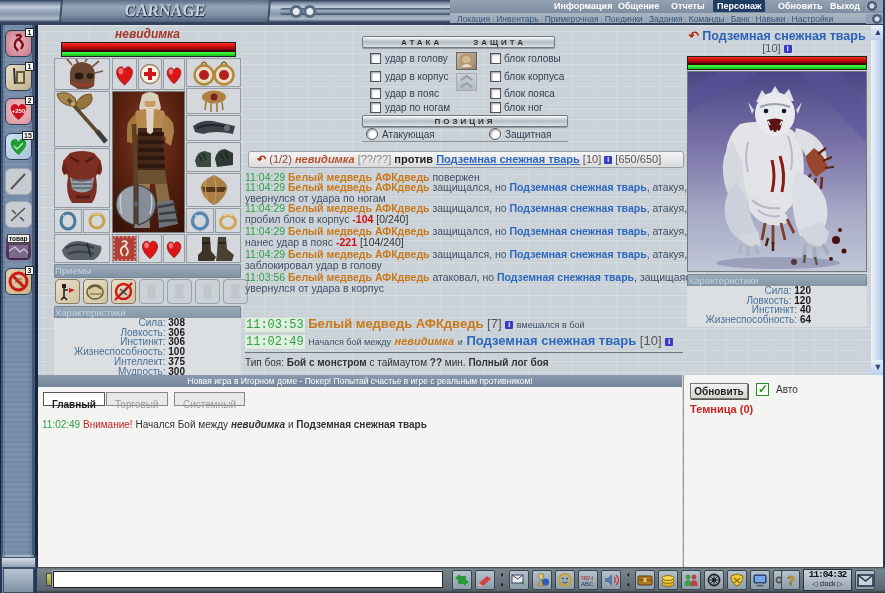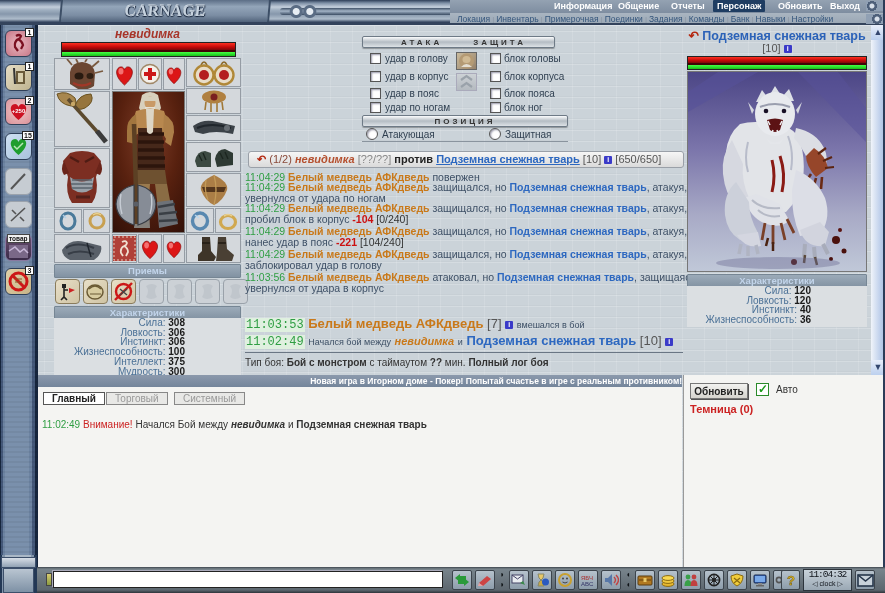--- a/index.html
+++ b/index.html
@@ -104,21 +104,21 @@
 <div id="rstrip" class="abs"></div>
 <div class="abs" style="left:0;top:23px;width:885px;height:2px;background:#33435c"></div>
 <div class="abs" style="left:38px;top:25px;width:833px;height:1px;background:#dde3e8"></div>
 <div class="abs" style="left:866px;top:1px;width:17px;height:10px;background:radial-gradient(circle at 35% 50%,#d8e0ea 0 2px,#4e607a 3px 5px,#90a0b4 5px)"></div>
 <div class="abs" style="left:866px;top:14px;width:17px;height:10px;background:radial-gradient(circle at 65% 50%,#d8e0ea 0 2px,#4e607a 3px 5px,#90a0b4 5px)"></div>
 <style>
 
 #cname{left:54px;top:27px;width:187px;text-align:center;font-size:12px;font-weight:bold;font-style:italic;color:#a73428}
 .hpbox{border:1px solid #222;background:#111}
 .cell{position:absolute;border:1px solid #959ca4;background:#d4d8dc;display:flex;align-items:center;justify-content:center;overflow:hidden}
-.hdr{position:absolute;height:14px;background:linear-gradient(180deg,#9cabb9,#8292a2);border:1px solid #768694;border-radius:1px;text-align:center;font-size:9.5px;font-weight:bold;color:#c2d4ea;line-height:11px}
+.hdr{position:absolute;height:14px;background:linear-gradient(180deg,#9cabb9,#8292a2);border:1px solid #768694;border-radius:1px;text-align:left;font-size:9.5px;font-weight:normal;color:#c2d4ea;line-height:11px}
 .statline{text-align:right;font-size:10px;line-height:9.7px;color:#4a7096}
 .statline b{color:#1a1a1a}
 .slot{position:absolute;width:25px;height:25px;border:1px solid #9aa2aa;border-radius:4px;background:#ccd1d6}
 .metbar{position:absolute;height:12px;background:linear-gradient(180deg,#fbfcfd,#b4bcc3 50%,#dde2e6);border:1px solid #6e7a86;border-radius:2px;box-shadow:0 1px 1px rgba(0,0,0,.3);font-size:8px;font-weight:bold;color:#333;letter-spacing:2px;line-height:11px;text-align:center}
 .cb{position:absolute;width:11px;height:11px;background:#fff;border:1px solid #555;box-shadow:inset 1px 1px 2px #99a}
 .cblab{position:absolute;font-size:10px;color:#2f3f50;white-space:nowrap}
 .radio{position:absolute;width:12px;height:12px;background:#fff;border:1px solid #555;border-radius:50%;box-shadow:inset 1px 1px 2px #99a}
 </style>
 
 <div id="cname" class="abs">невидимка</div>
@@ -461,40 +461,40 @@
         <circle cx="143" cy="187" r="2" fill="#4a100c"></circle>
         <circle cx="106" cy="190" r="3" fill="#4a100c"></circle>
         <circle cx="152" cy="158" r="2" fill="#5a1410"></circle>
 <ellipse cx="90" cy="191" rx="62" ry="6" fill="#6a6a92" opacity=".4"></ellipse>
 </svg></div>
 <div class="hdr abs" style="left:687px;top:274px;width:180px">Характеристики</div>
 <div class="abs" style="left:687px;top:286px;width:180px;height:41px;background:#dbdfe2;padding-right:56px">
 <div class="statline">Сила: <b>120</b></div>
 <div class="statline">Ловкость: <b>120</b></div>
 <div class="statline">Инстинкт: <b>40</b></div>
-<div class="statline">Жизнеспособность: <b>36</b></div>
+<div class="statline">Жизнеспособность: <b>64</b></div>
 </div>
 <style>
-#annbar{left:38px;top:375px;width:644px;height:12px;background:linear-gradient(180deg,#8b99ac,#played 50%,#74859b);background:linear-gradient(180deg,#8b99ac,#74859b);color:#fff;font-size:8.5px;font-weight:bold;text-align:right;line-height:12px}
+#annbar{left:38px;top:375px;width:644px;height:12px;background:linear-gradient(180deg,#8b99ac,#played 50%,#74859b);background:linear-gradient(180deg,#8b99ac,#74859b);color:#fff;font-size:8.5px;font-weight:normal;text-align:center;line-height:12px}
 #chatL{left:38px;top:387px;width:644px;height:180px;background:#f4f4f2}
 #chatR{left:683px;top:375px;width:200px;height:192px;background:#f4f4f2;border-left:1px solid #999}
-.tab{position:absolute;top:5px;height:13px;font-size:10px;line-height:12px;padding:0 8px;border:1px solid #888;background:#e8e8e6;color:#999}
+.tab{position:absolute;top:5px;height:13px;font-size:10px;line-height:12px;padding:6px 8px;border:1px solid #888;background:#e8e8e6;color:#999}
 .tab.on{background:#fff;color:#222;border-color:#555;font-weight:bold}
 .chatline{position:absolute;left:4px;font-size:10px;color:#333;white-space:nowrap}
 .chatline .t{color:#2f9e43}
 #updbtn{position:absolute;left:6px;top:8px;width:58px;height:16px;background:linear-gradient(180deg,#f2f2f0,#d6d4ce);border:1px solid #777;box-shadow:1px 1px 0 #555;font-size:10px;font-weight:bold;color:#222;text-align:center;line-height:15px}
 #autocb{position:absolute;left:72px;top:8px;width:13px;height:13px;background:#fff;border:1px solid #2a8a2a}
 #autocb:before{content:"✓";position:absolute;left:1px;top:-2px;color:#1a9a1a;font-weight:bold;font-size:12px}
 
 #toolbar{left:37px;top:567px;width:848px;height:26px;background:linear-gradient(180deg,#3d454d 0,#78848c 2px,#5d676f 23px,#2e343a 26px)}
 #tinput{position:absolute;left:16px;top:4px;width:390px;height:17px;background:#fff;border:1px solid #222;box-shadow:-1px -1px 0 #aab}
 .ticon{position:absolute;top:3px;width:20px;height:20px;background:linear-gradient(180deg,#b6c2cc,#8d9dab);border:1px solid #3c444c;border-radius:2px;display:flex;align-items:center;justify-content:center}
 .tsep{position:absolute;top:3px;width:9px;height:20px;color:#101418;font-size:8px;line-height:10px;text-align:center}
 #clock{position:absolute;left:766px;top:2px;width:49px;height:22px;background:linear-gradient(180deg,#c8d2da,#9aa8b4);border:1px solid #2c343c;color:#10141a;text-align:center}
-#clock .d{font-family:"Liberation Mono",monospace;font-size:9.5px;font-weight:normal;letter-spacing:-1px;line-height:10px}
+#clock .d{font-family:"Liberation Mono",monospace;font-size:9.5px;font-weight:bold;letter-spacing:-1px;line-height:10px}
 #clock .c{font-size:7px;line-height:8px}
 </style>
 <div id="annbar" class="abs">Новая игра в Игорном доме - Покер! Попытай счастье в игре с реальным противником!</div>
 <div id="chatL" class="abs">
 <div class="tab on" style="left:5px">Главный</div>
 <div class="tab" style="left:68px">Торговый</div>
 <div class="tab" style="left:136px">Системный</div>
 <div class="chatline" style="top:32px"><span class="t">11:02:49</span> <span style="color:#cc2222">Внимание!</span> Начался Бой между <b><i>невидимка</i></b> и <b>Подземная снежная тварь</b></div>
 </div>
 <div id="chatR" class="abs">

